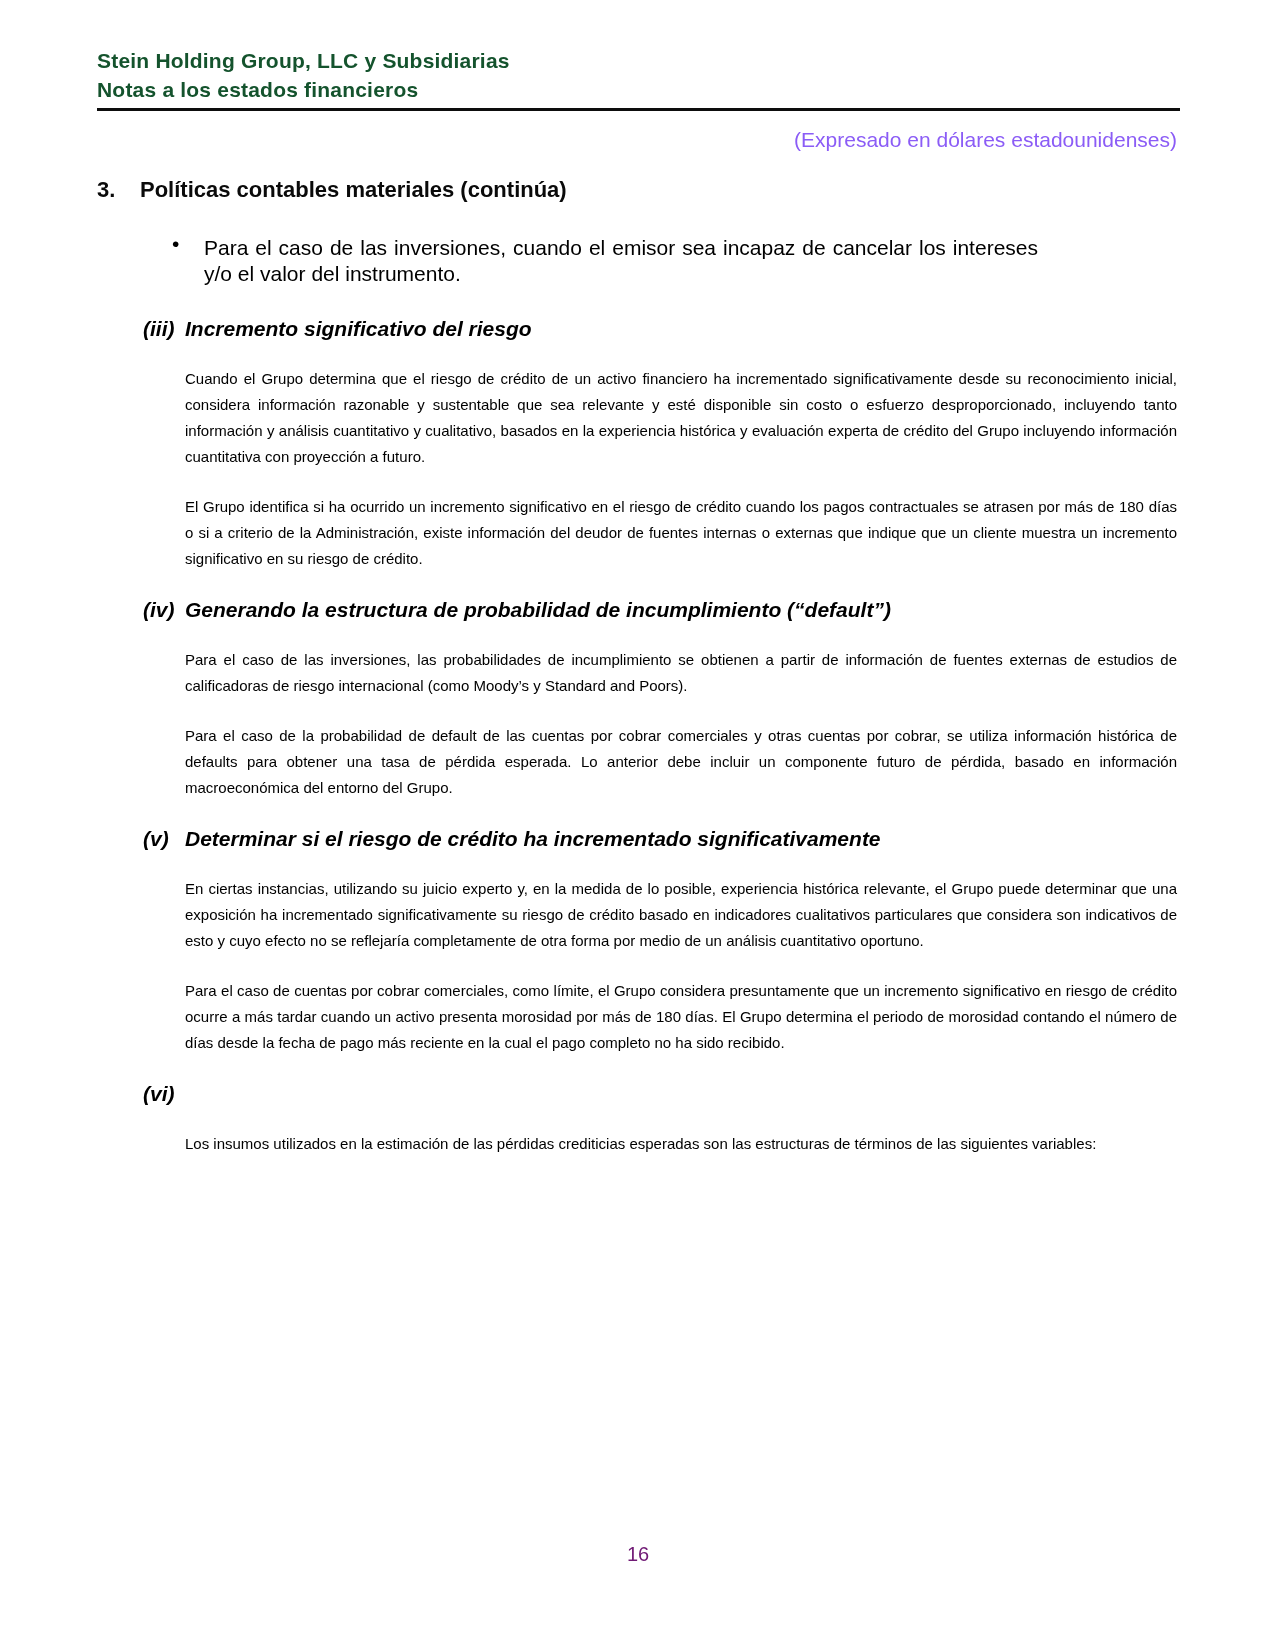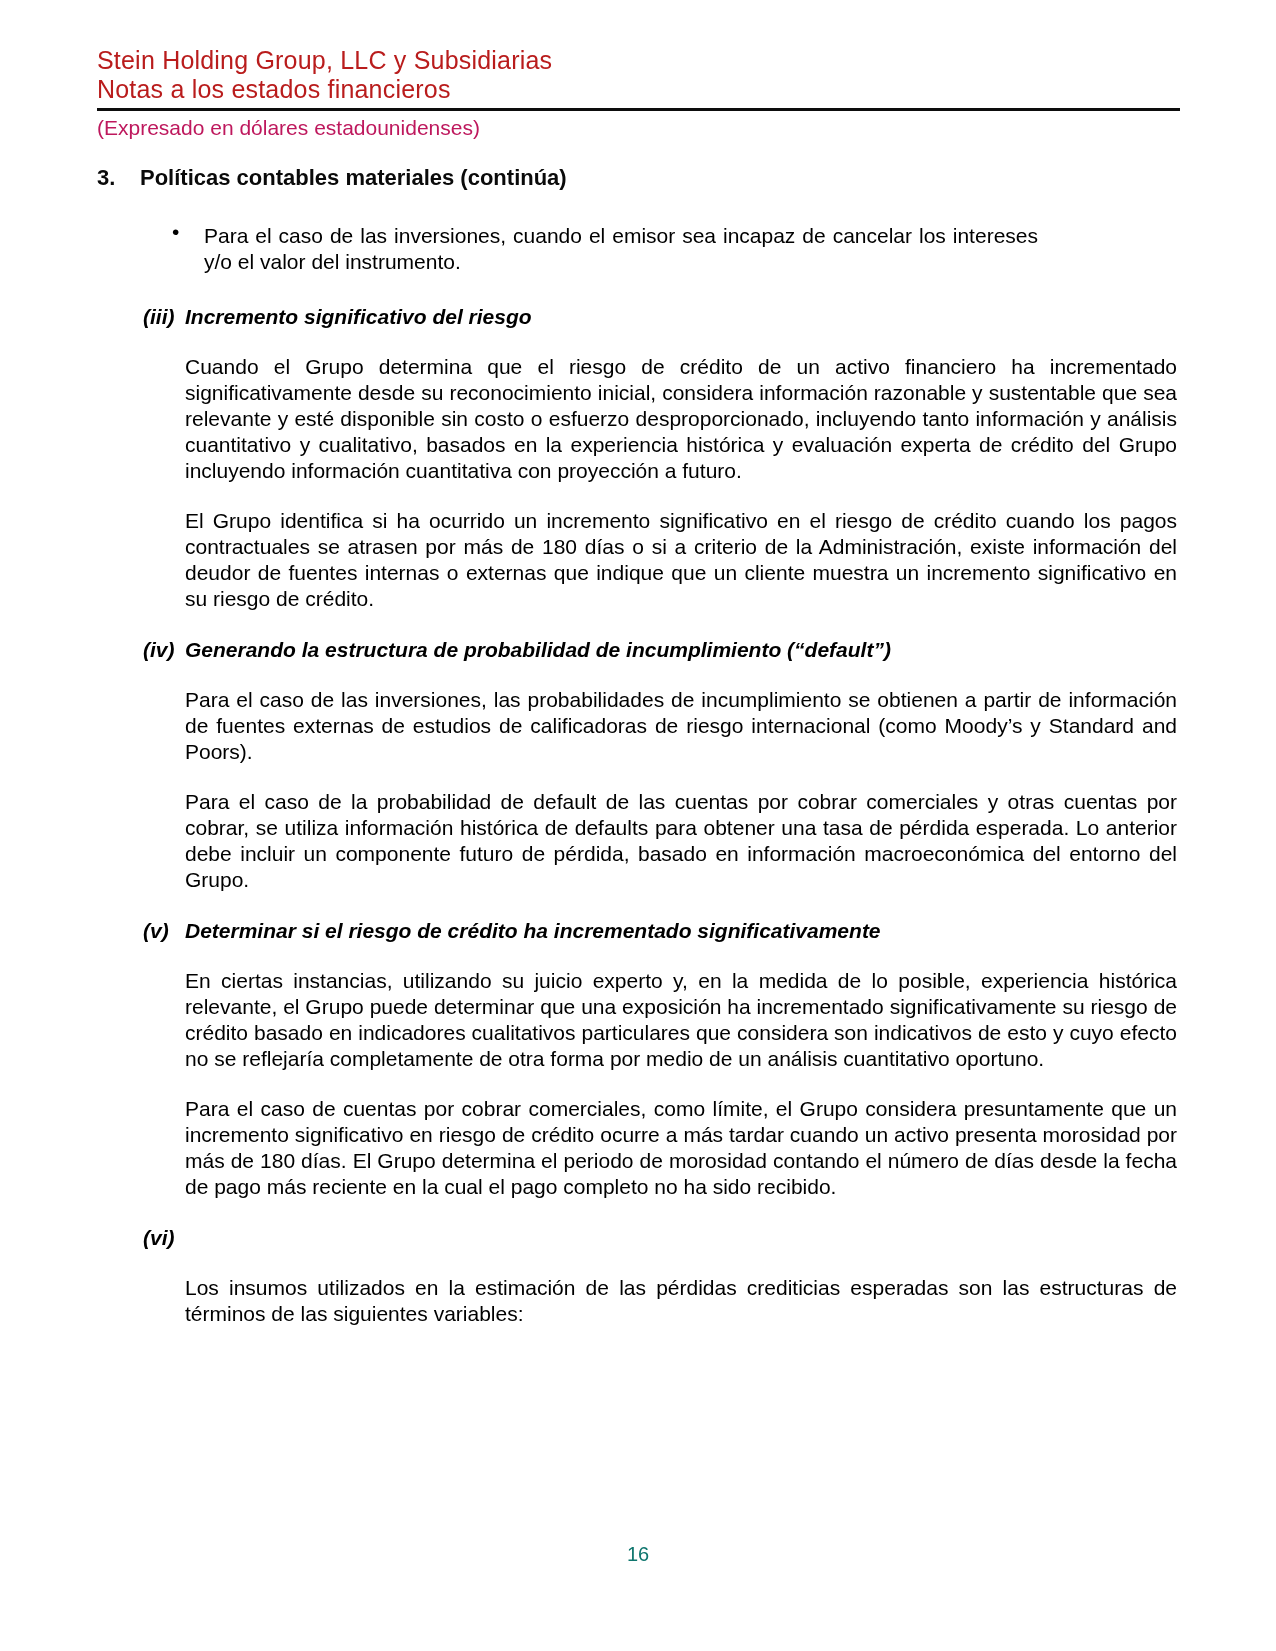--- a/index.html
+++ b/index.html
@@ -14,37 +14,38 @@
   }
   .page {
     box-sizing: border-box;
     width: 1276px;
     height: 1651px;
     padding: 46px 99px 0 97px;
     position: relative;
   }
   
   .hdr-line {
-    font-weight: normal;
-    font-size: 25px;
+    font-weight: bold;
+    font-size: 21px;
     line-height: 29px;
-    color: #b91c1c;
+    color: #14532d;
     letter-spacing: 0.2px;
   }
   .hdr-rule {
     height: 0;
     border-bottom: 3px solid #0d0d0d;
     margin-top: 4px;
     width: 1083px;
   }
   .currency-note {
     font-size: 21px;
     line-height: 25px;
-    color: #be185d;
-    margin-top: 4px;
+    color: #8b5cf6;
+    margin-top: 16px;
+    text-align: right;
   }
   
   .section-heading {
     display: flex;
     margin-top: 24px;
     font-size: 22px;
     line-height: 27px;
     font-weight: bold;
     color: #0a0a0a;
   }
@@ -75,32 +76,32 @@
     font-size: 21px;
     line-height: 26px;
     margin-left: 46px;
     font-weight: bold;
   }
   .ss-label { flex: 0 0 42px; width: 42px; font-style: italic; }
   .ss-title { font-style: italic; }
   .para {
     margin: 24px 0 0 88px;
     width: 992px;
-    font-size: 21px;
+    font-size: 15px;
     line-height: 26px;
     text-align: justify;
   }
   .page-number {
     position: absolute;
     left: 0;
     right: 0;
     top: 1543px;
     text-align: center;
     font-size: 20px;
-    color: #0f766e;
+    color: #701a75;
   }
 </style>
 </head>
 <body>
 
 <div class="page">
 
   <header>
     <div class="hdr-line">Stein Holding Group, LLC y Subsidiarias</div>
     <div class="hdr-line">Notas a los estados financieros</div>

